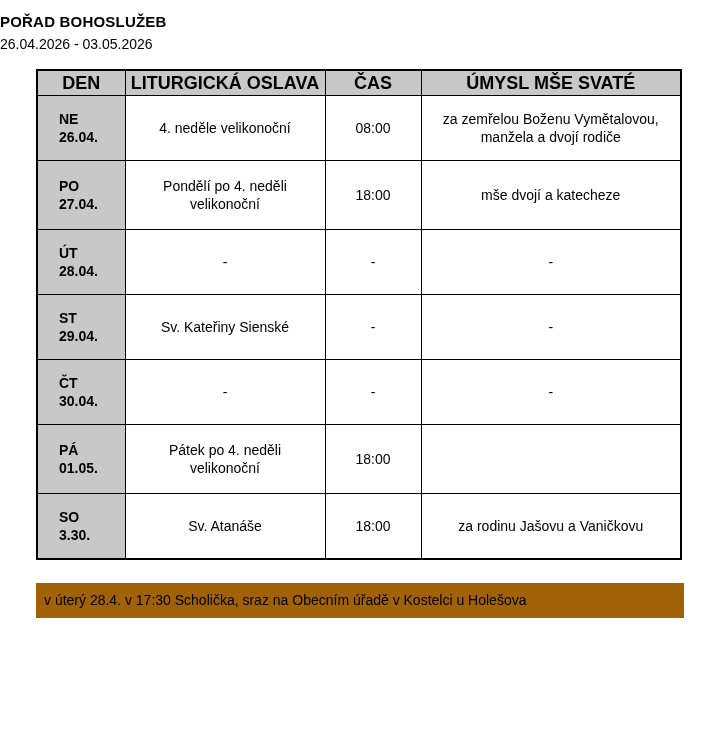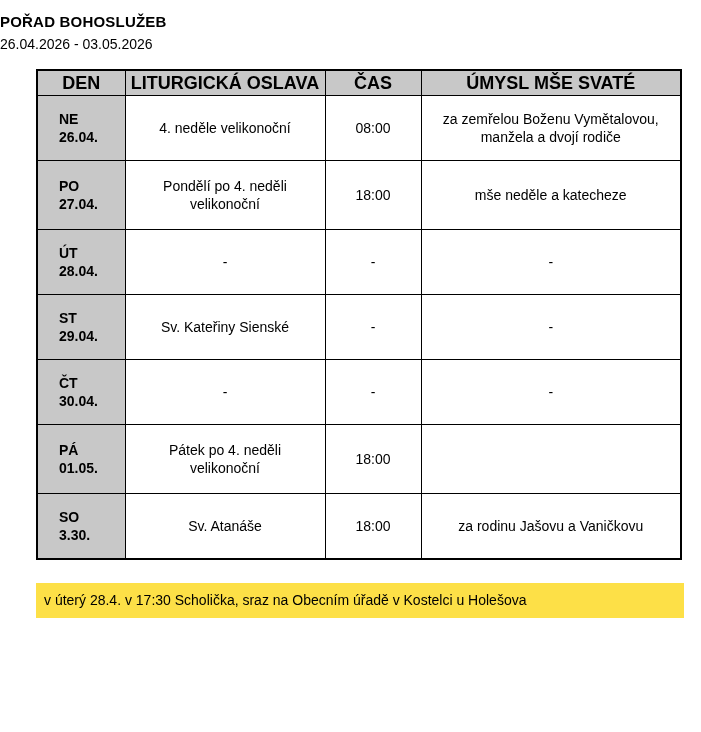--- a/index.html
+++ b/index.html
@@ -47,21 +47,21 @@
     padding-left: 21px;
   }
   td.den-cell .day-abbr { display: inline-block; min-width: 24px; margin-right: 10px; }
   td.oslava-cell { padding: 16px 8px; }
   td.umysl-cell { padding: 0 5px; }
 
   .footer-note {
     box-sizing: border-box;
     width: 648px;
     margin: 23px 0 0 36px;
-    background: #fde047;
+    background: #a16207;
     padding: 9px 8px 10px 8px;
     font-size: 14px;
   }
 </style>
 </head>
 <body>
 
 <div class="titles">
   <div class="title-line">POŘAD BOHOSLUŽEB</div>
   <div class="date-line">26.04.2026 - 03.05.2026</div>
@@ -86,21 +86,21 @@
     <tr class="data-row">
       <td class="den-cell"><span class="day-abbr">NE</span><span>26.04.</span></td>
       <td class="oslava-cell">4. neděle velikonoční</td>
       <td>08:00</td>
       <td class="umysl-cell">za zemřelou Boženu Vymětalovou, manžela a dvojí rodiče</td>
     </tr>
     <tr class="data-row">
       <td class="den-cell"><span class="day-abbr">PO</span><span>27.04.</span></td>
       <td class="oslava-cell">Pondělí po 4. neděli velikonoční</td>
       <td>18:00</td>
-      <td class="umysl-cell">mše neděle a katecheze</td>
+      <td class="umysl-cell">mše dvojí a katecheze</td>
     </tr>
     <tr class="data-row">
       <td class="den-cell"><span class="day-abbr">ÚT</span><span>28.04.</span></td>
       <td class="oslava-cell">-</td>
       <td>-</td>
       <td class="umysl-cell">-</td>
     </tr>
     <tr class="data-row">
       <td class="den-cell"><span class="day-abbr">ST</span><span>29.04.</span></td>
       <td class="oslava-cell">Sv. Kateřiny Sienské</td>

